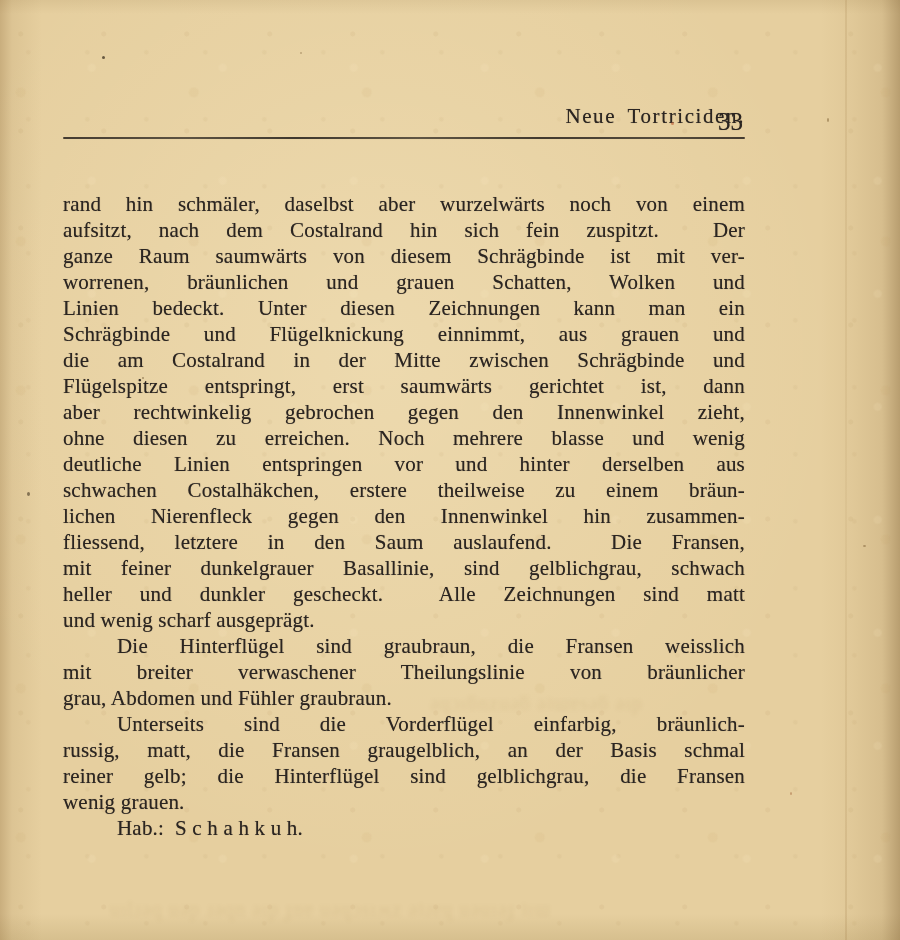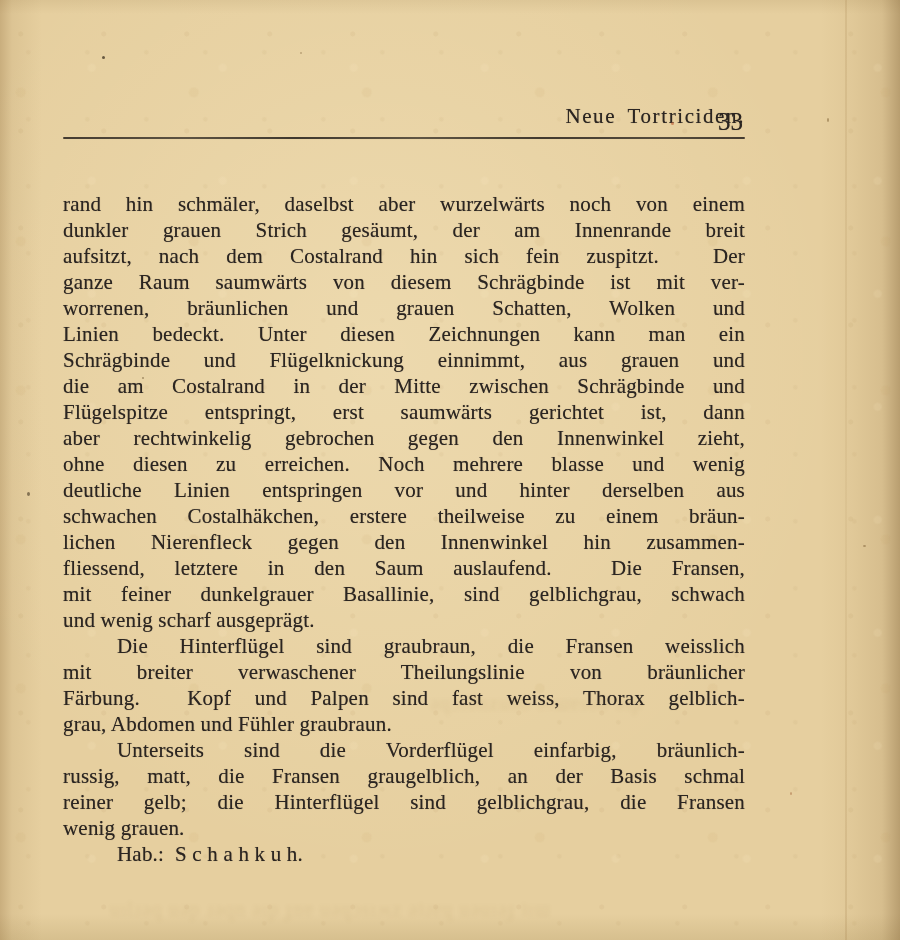--- a/index.html
+++ b/index.html
@@ -67,39 +67,38 @@
 
   <div class="header">
     <span class="running-title">Neue Tortriciden.</span>
     <span class="page-number">33</span>
   </div>
 
   <div class="rule"></div>
 
   <div class="body-text">
       <div class="line">rand hin schmäler, daselbst aber wurzelwärts noch von einem</div>
-      <div class="line">dunkler grauen Strich gesäumt, der am Innenrande breit</div>
       <div class="line">aufsitzt, nach dem Costalrand hin sich fein zuspitzt. &nbsp;Der</div>
       <div class="line">ganze Raum saumwärts von diesem Schrägbinde ist mit ver-</div>
       <div class="line">worrenen, bräunlichen und grauen Schatten, Wolken und</div>
       <div class="line">Linien bedeckt. Unter diesen Zeichnungen kann man ein</div>
       <div class="line">Schrägbinde und Flügelknickung einnimmt, aus grauen und</div>
       <div class="line">die am Costalrand in der Mitte zwischen Schrägbinde und</div>
       <div class="line">Flügelspitze entspringt, erst saumwärts gerichtet ist, dann</div>
       <div class="line">aber rechtwinkelig gebrochen gegen den Innenwinkel zieht,</div>
       <div class="line">ohne diesen zu erreichen. Noch mehrere blasse und wenig</div>
       <div class="line">deutliche Linien entspringen vor und hinter derselben aus</div>
       <div class="line">schwachen Costalhäkchen, erstere theilweise zu einem bräun-</div>
       <div class="line">lichen Nierenfleck gegen den Innenwinkel hin zusammen-</div>
       <div class="line">fliessend, letztere in den Saum auslaufend. &nbsp;Die Fransen,</div>
       <div class="line">mit feiner dunkelgrauer Basallinie, sind gelblichgrau, schwach</div>
+      <div class="line">heller und dunkler gescheckt. &nbsp;Alle Zeichnungen sind matt</div>
       <div class="line last">und wenig scharf ausgeprägt.</div>
       <div class="line indent">Die Hinterflügel sind graubraun, die Fransen weisslich</div>
       <div class="line">mit breiter verwaschener Theilungslinie von bräunlicher</div>
-      <div class="line">Färbung. &nbsp;Kopf und Palpen sind fast weiss, Thorax gelblich-</div>
       <div class="line last">grau, Abdomen und Fühler graubraun.</div>
       <div class="line indent">Unterseits sind die Vorderflügel einfarbig, bräunlich-</div>
       <div class="line">russig, matt, die Fransen graugelblich, an der Basis schmal</div>
       <div class="line">reiner gelb; die Hinterflügel sind gelblichgrau, die Fransen</div>
       <div class="line last">wenig grauen.</div>
       <div class="line indent last">Hab.:&nbsp; S c h a h k u h.</div>
     </div>
 
   <div class="ghost" style="left:110px;top:896px;width:640px;height:40px;">uılɹǝq uǝp ɹǝqn ǝıp ɟnɐ uǝɥɔsıʍz ǝʇɹɐɥ uǝuıǝɟ ʇıɯ</div>
   <div class="ghost" style="left:430px;top:690px;width:310px;height:26px;">ǝɥɔıƃnzuǝƃ ǝʇɯɐsǝƃ ǝıp</div>

